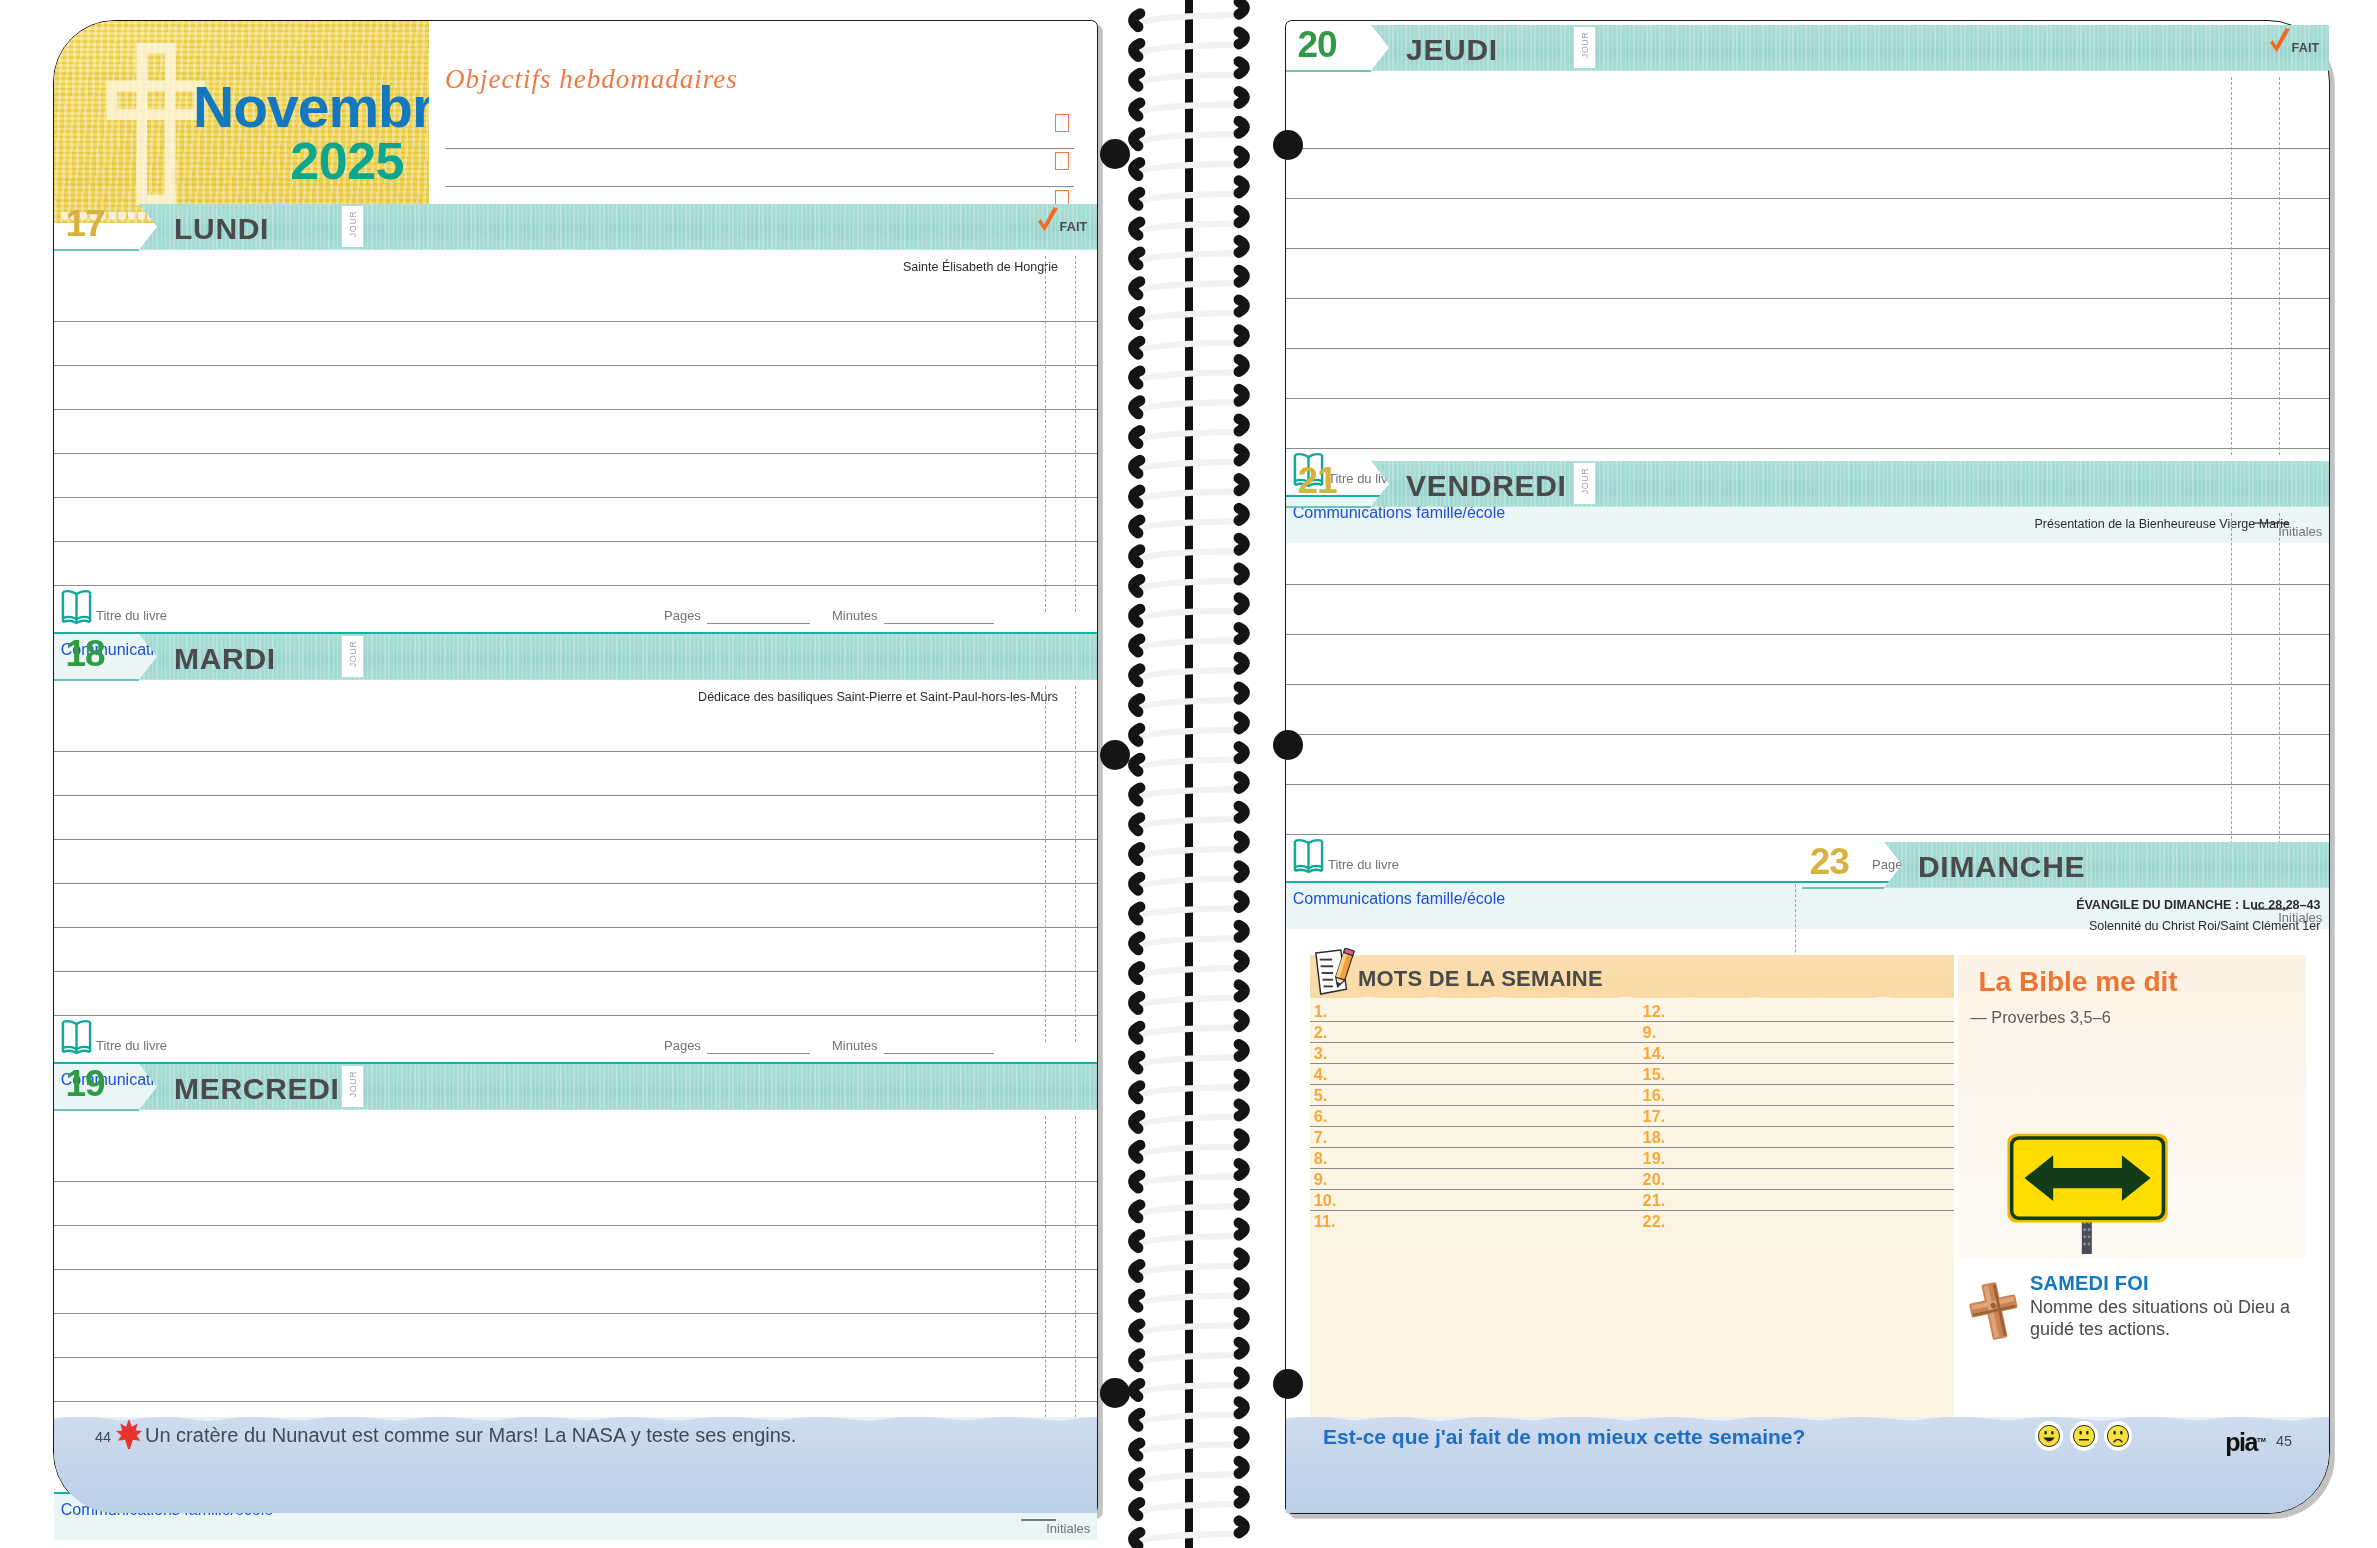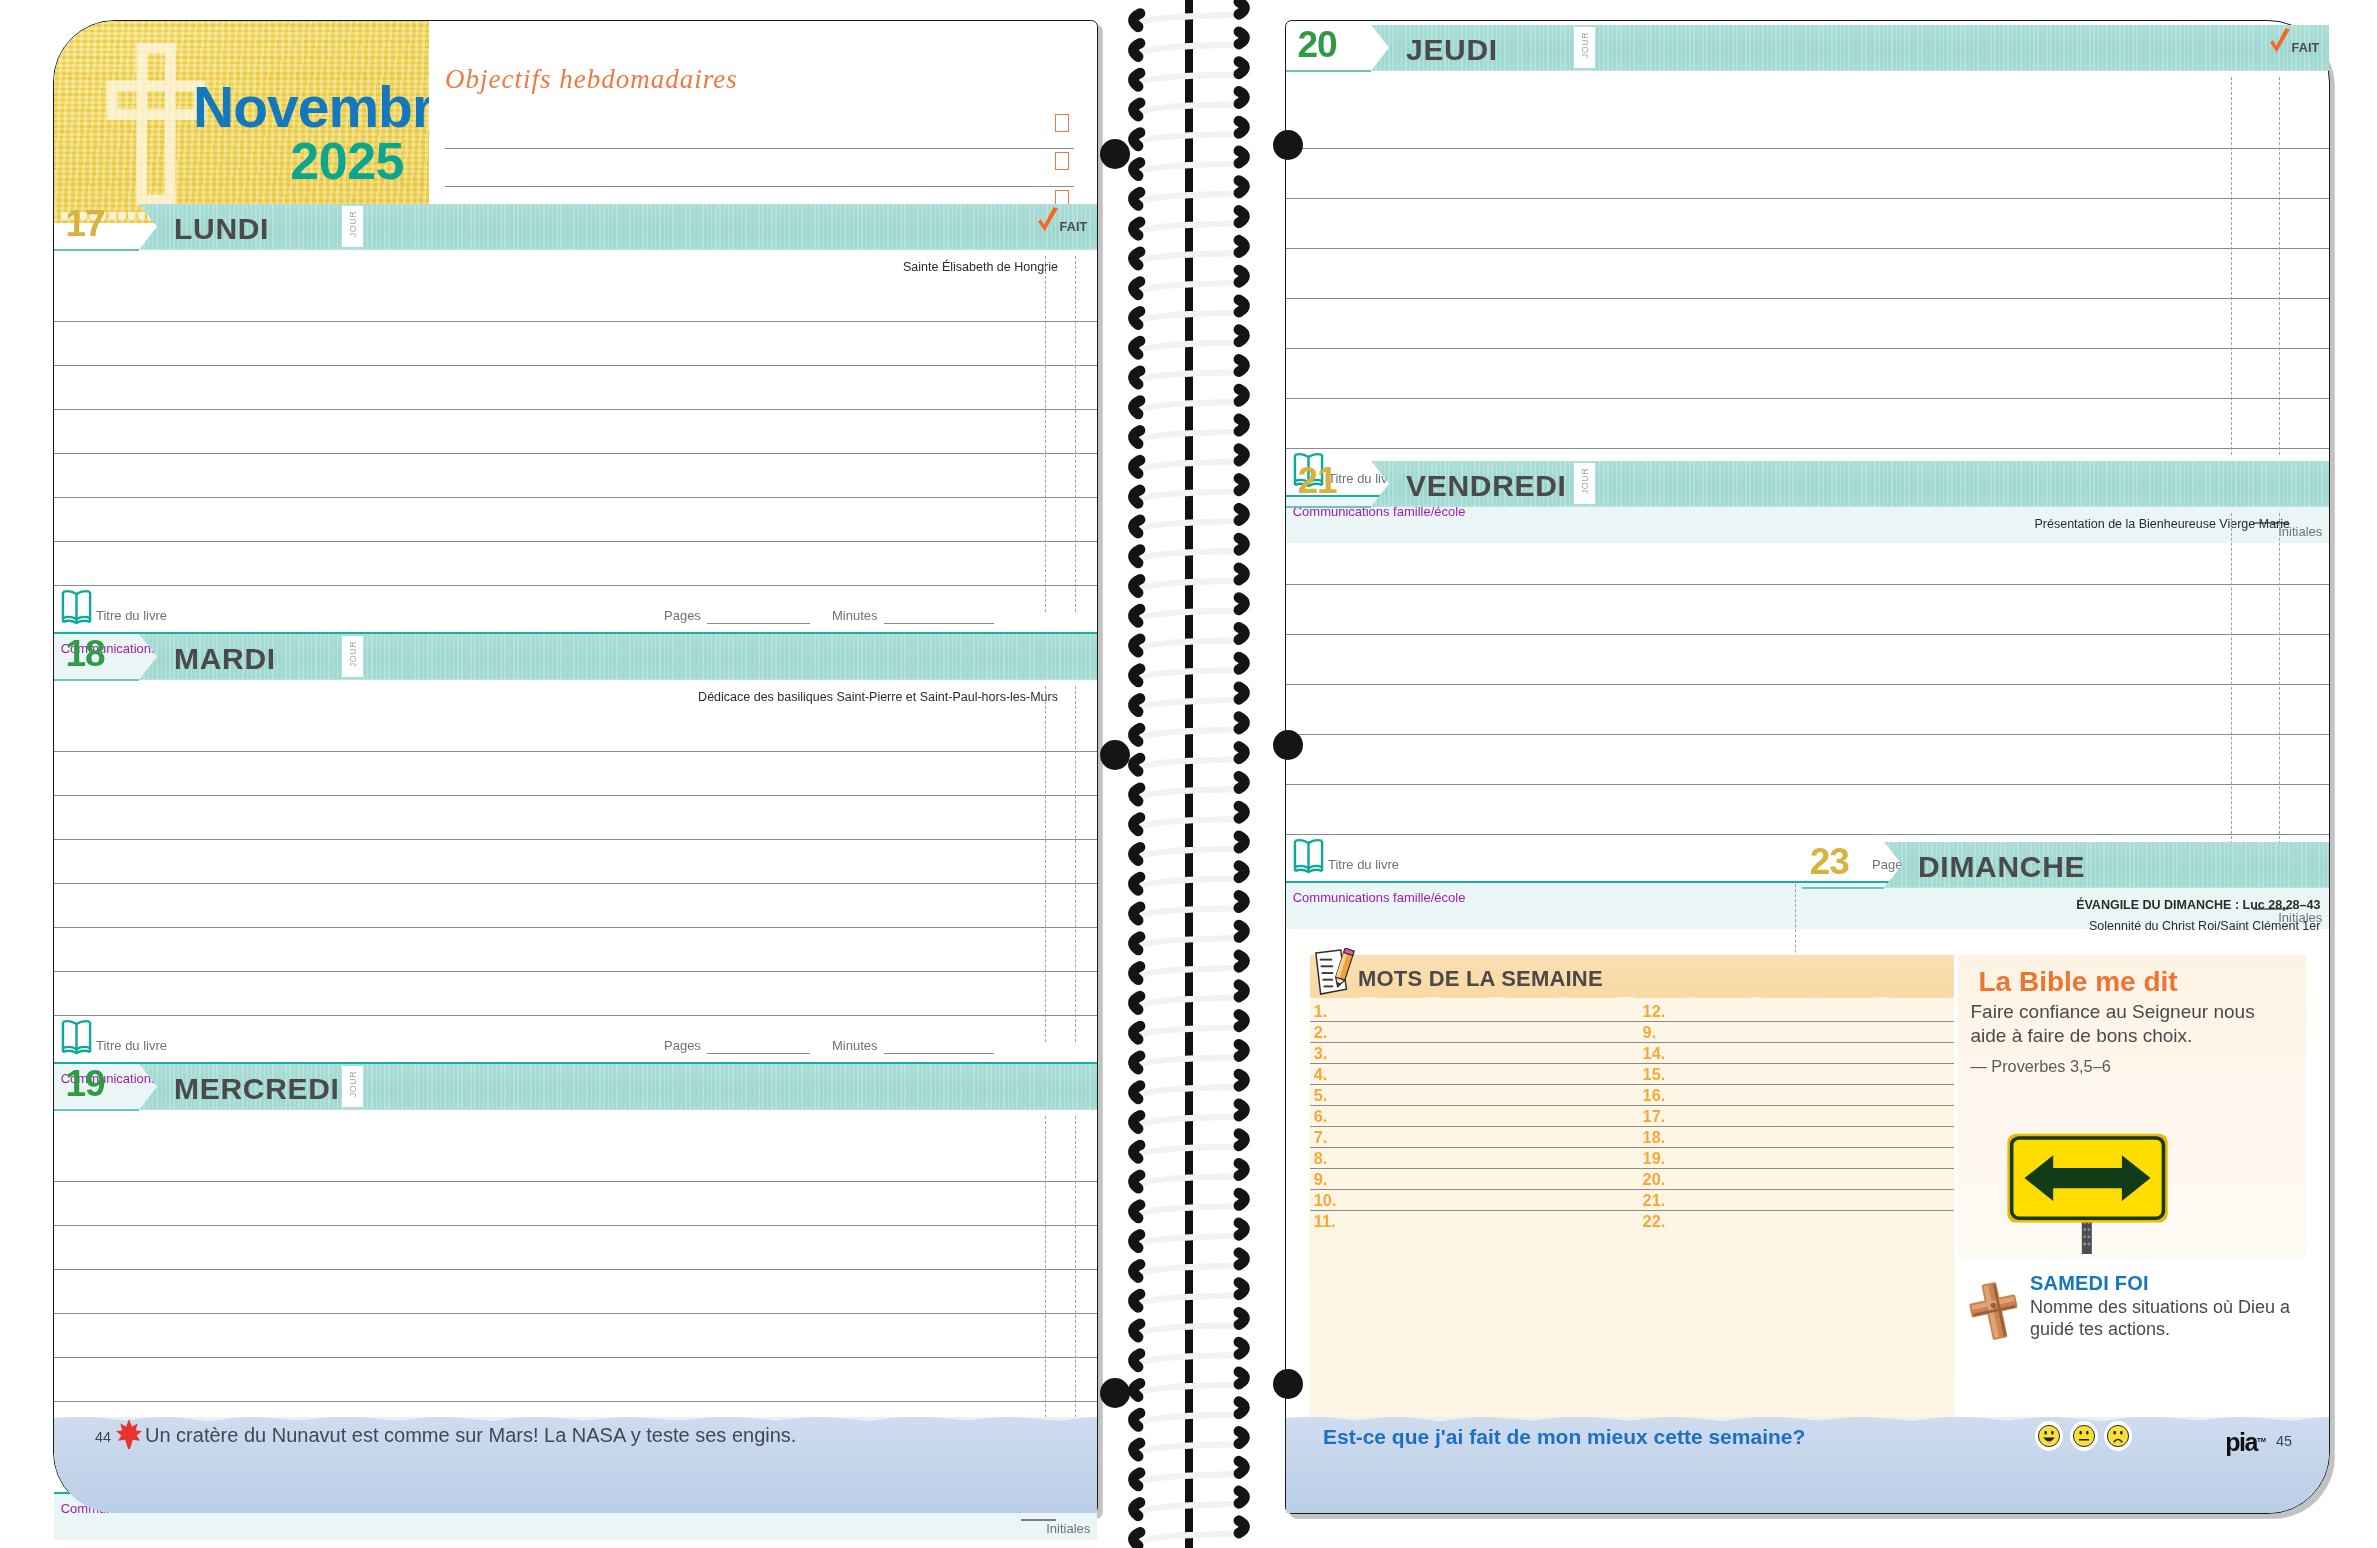--- a/index.html
+++ b/index.html
@@ -134,21 +134,21 @@
   .book-lbl { position:absolute; left: 42px; top: 22px; font-size: 13px; color:#6f7276; }
   .pages-lbl{ position:absolute; left: 610px; top: 22px; font-size: 13px; color:#6f7276; }
   .pages-rule{position:absolute; left: 653px; top: 37px; width: 103px; border-bottom:1.4px solid #8b8b8b;}
   .min-lbl  { position:absolute; left: 778px; top: 22px; font-size: 13px; color:#6f7276; }
   .min-rule { position:absolute; left: 830px; top: 37px; width: 110px; border-bottom:1.4px solid #8b8b8b;}
 
   .commrow {
     position: relative; height: 48px;
     background: #e9f6f5; border-top: 2.4px solid #14b2a0;
   }
-  .comm-lbl { position:absolute; left: 6.7px; top: 6.7px; font-size: 13px; color:#a21caf; }
+  .comm-lbl { position:absolute; left: 6.7px; top: 6.7px; font-size: 16px; color:#1d4ed8; }
   .init-rule{ position:absolute; right: 41px; top: 25px; width: 35px; border-bottom:2.4px solid #7d7d7d;}
   .init-lbl { position:absolute; right: 6.7px; top: 27px; font-size: 13px; color:#6f7276;}
 
   
   .mots {
     position: absolute; left: 24px; top: 934px; width: 644px; height: 509px;
     background: linear-gradient(180deg,#fdf6e6 0%, #fdf4e2 100%);
   }
   .mots-head {
     position: relative; height: 43px;
@@ -637,21 +637,20 @@
           <div class="mots-item" style="border-bottom:none">
               <span>22.</span>
             </div>
         </div>
       </div>
     </div>
 
     <div class="sidebar">
       <div class="bible-box">
         <div class="bible-title">La Bible me dit</div>
-        <div class="bible-text">Faire confiance au Seigneur nous aide à faire de bons choix.</div>
         <div class="bible-ref">— Proverbes 3,5–6</div>
         <svg class="signwrap" viewBox="0 0 180 88">
           <rect x="56" y="62" width="7" height="26" fill="#4a4f55"></rect>
           <g fill="#8d9199">
             <circle cx="58" cy="66" r="1"></circle>
               <circle cx="61" cy="66" r="1"></circle>
             <circle cx="58" cy="71" r="1"></circle>
               <circle cx="61" cy="71" r="1"></circle>
             <circle cx="58" cy="76" r="1"></circle>
               <circle cx="61" cy="76" r="1"></circle>

